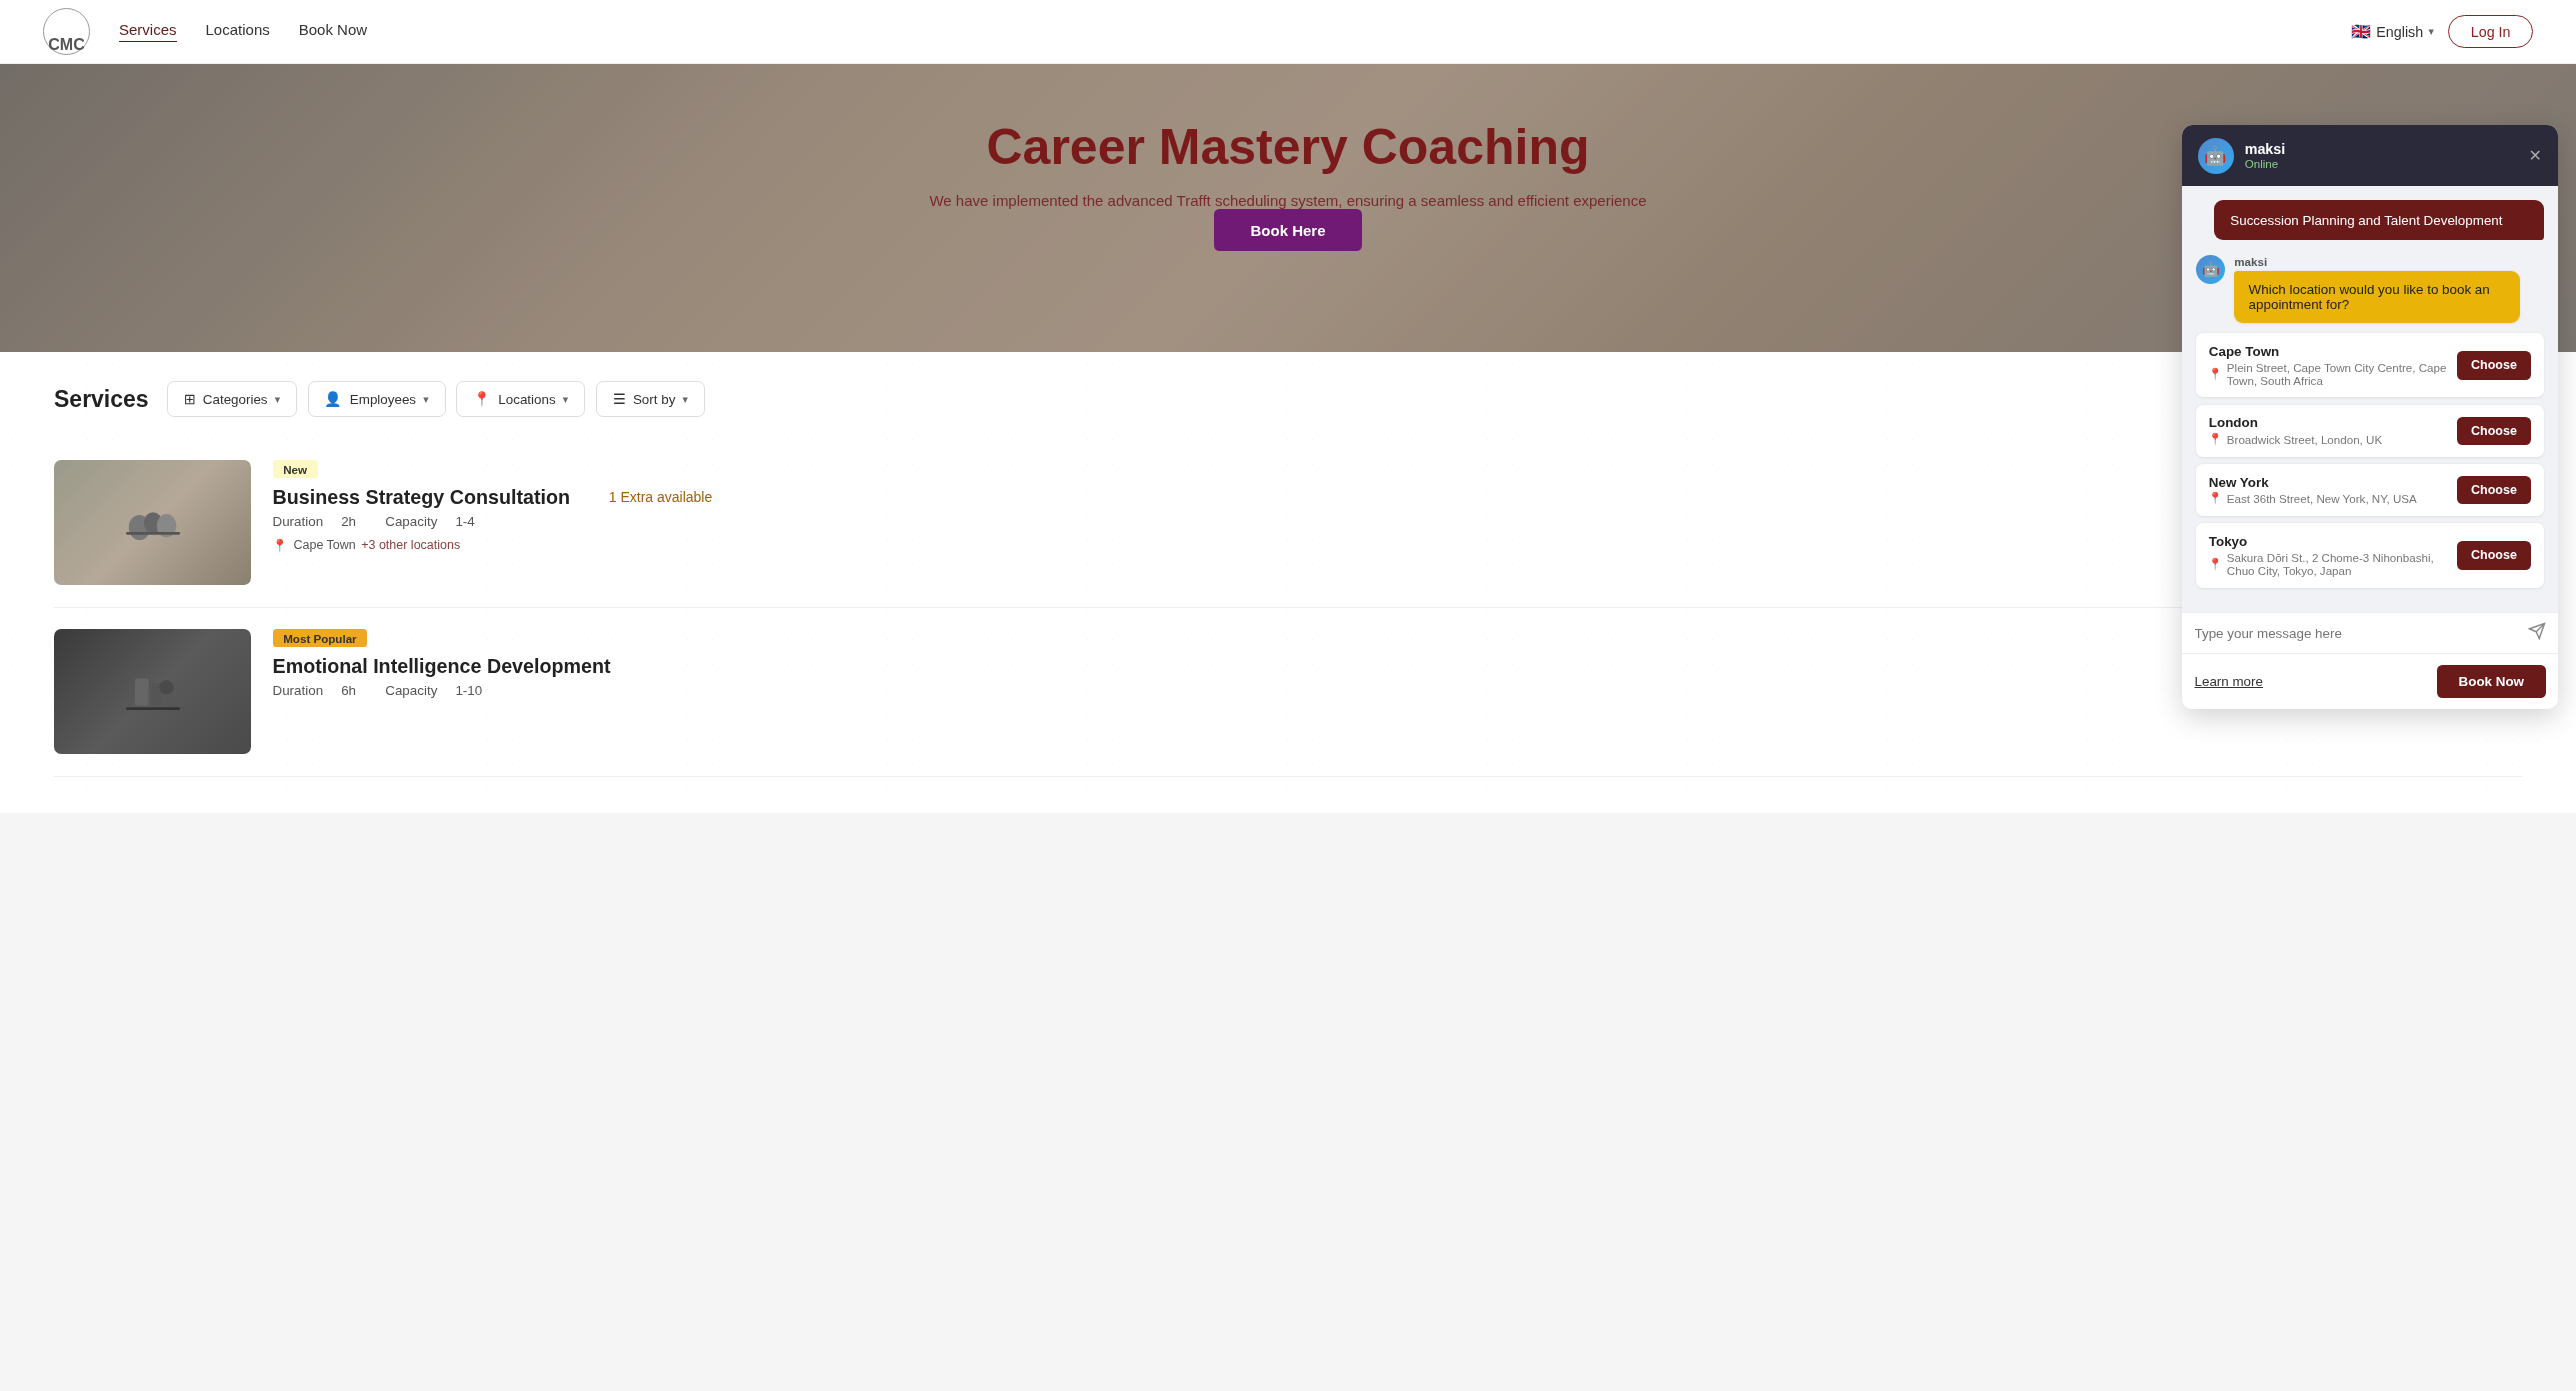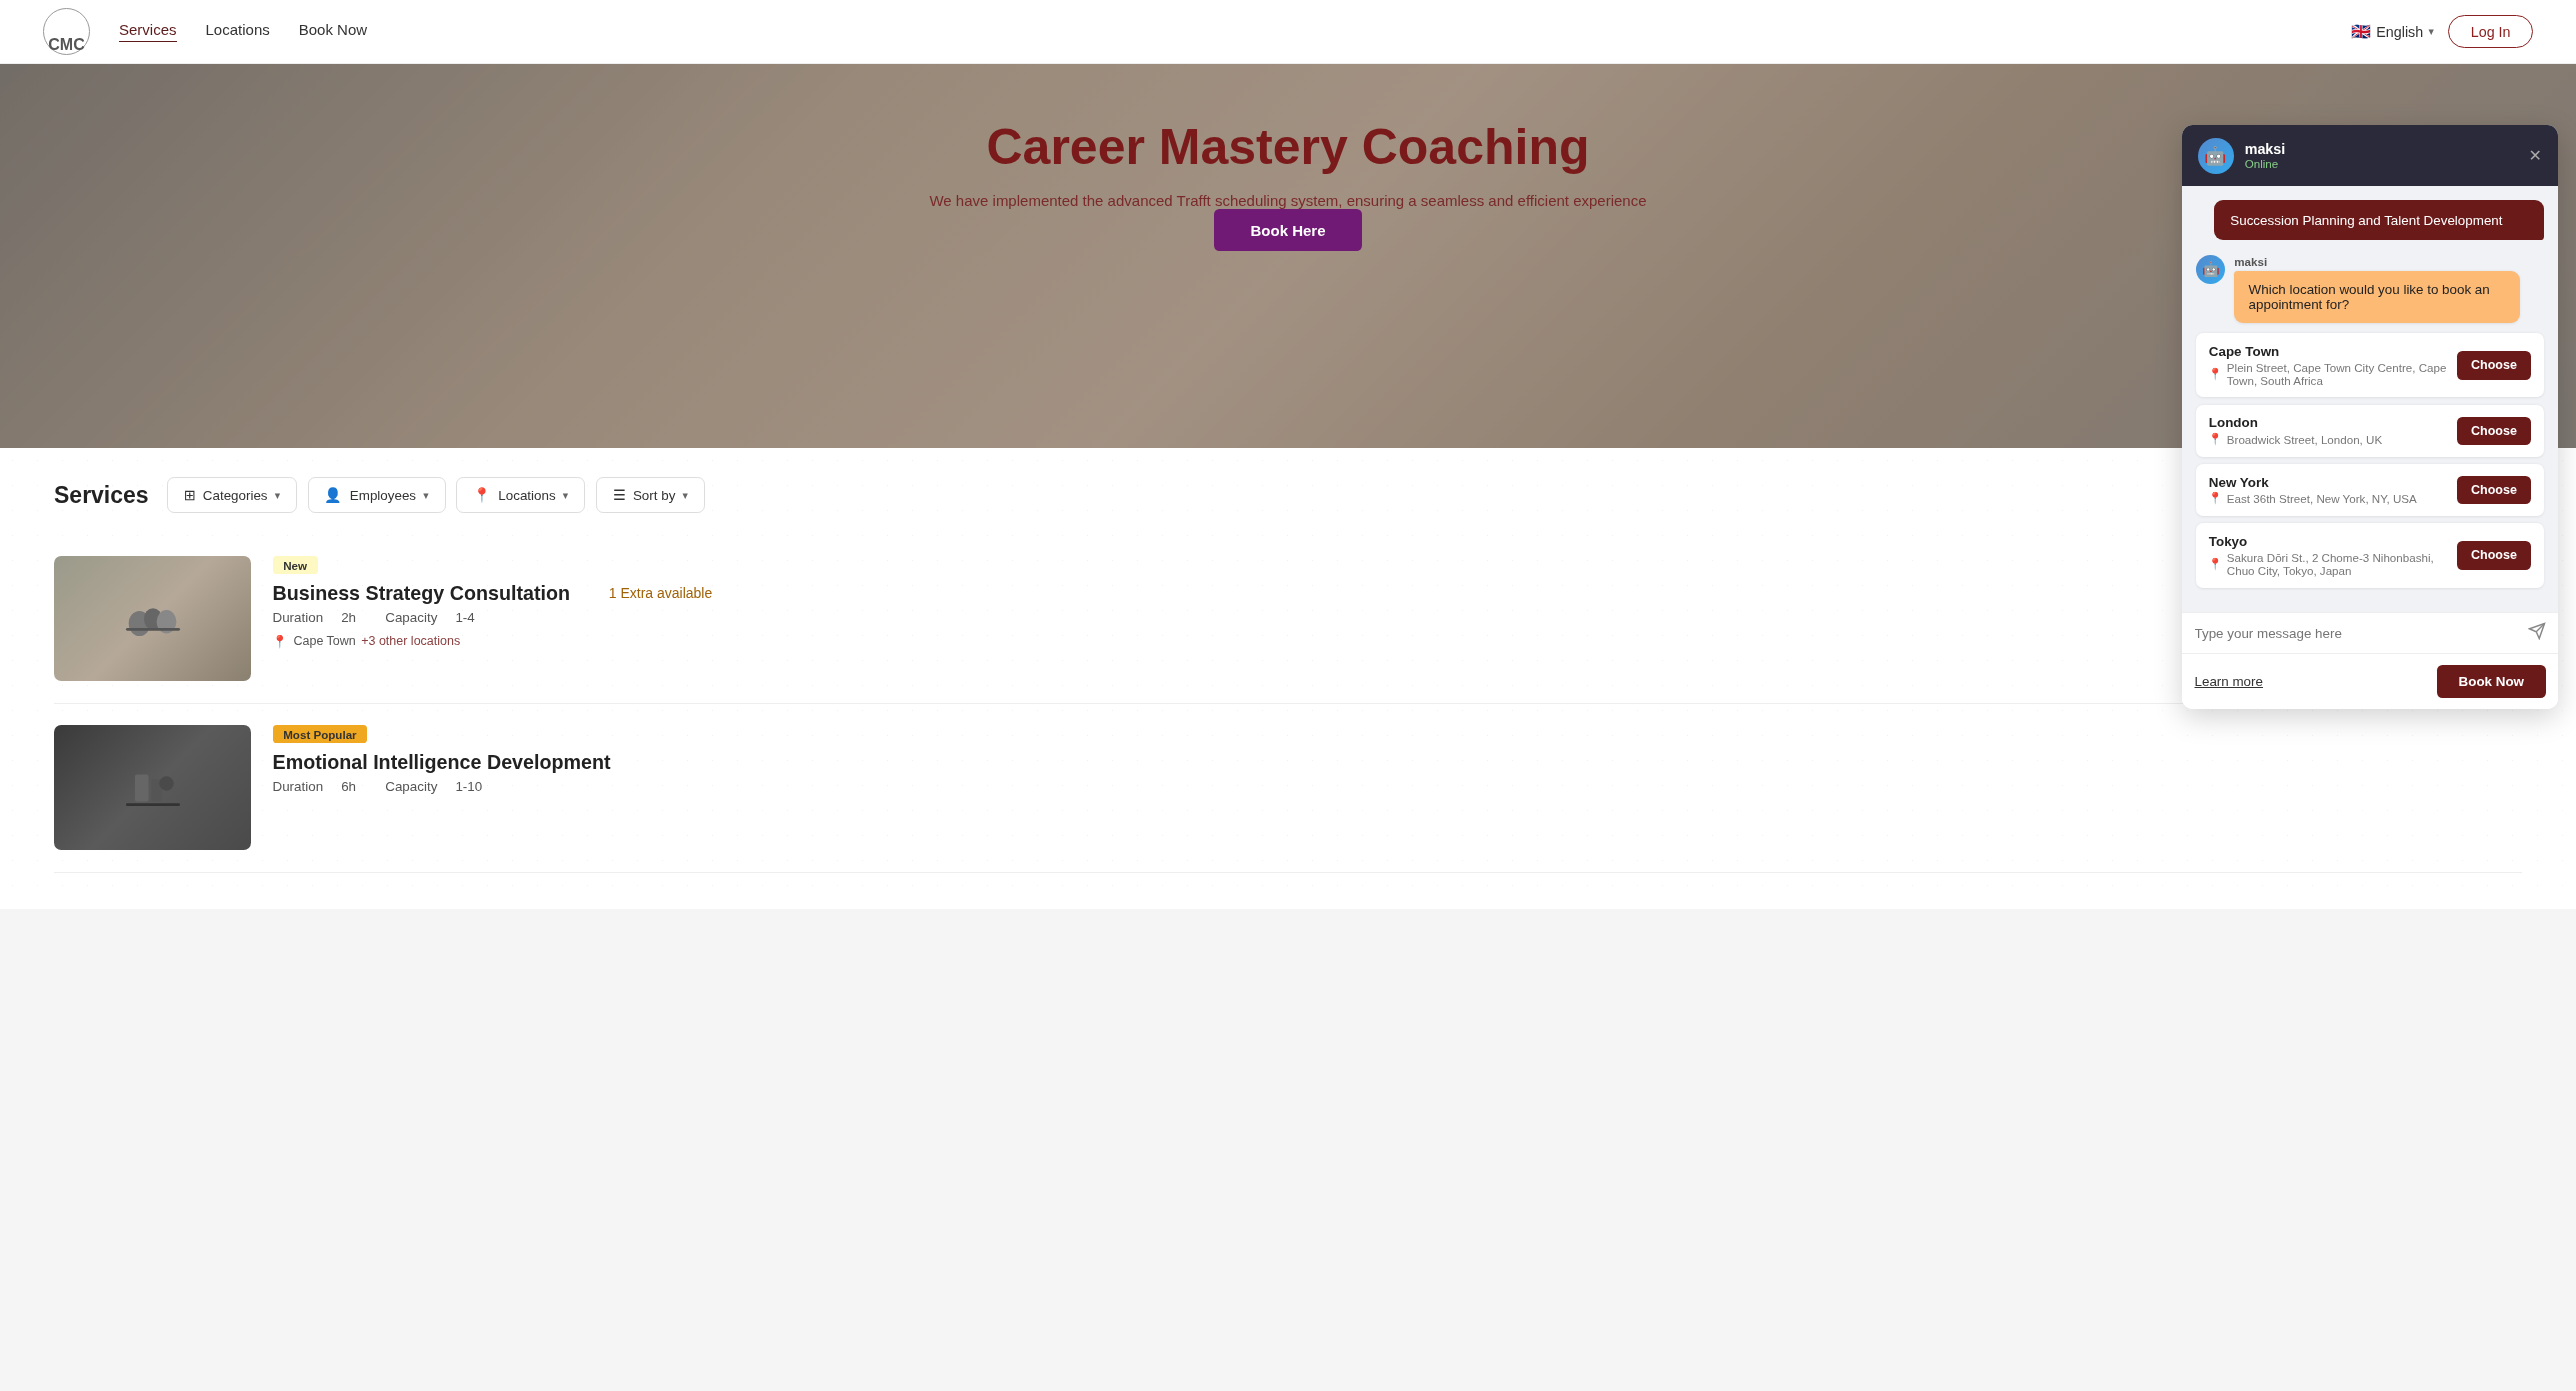--- a/index.html
+++ b/index.html
@@ -43,21 +43,21 @@
     .chevron { font-size: 10.7px; color: #666; }
     .login-btn {
       border: 1.3px solid #8b2020; border-radius: 21.5px;
       padding: 7.2px 21.5px; font-size: 14.3px; color: #8b2020;
       background: #fff; cursor: pointer; font-weight: 500;
     }
 
     
     .hero {
       position: relative;
-      height: 384px;
+      height: 288px;
       overflow: hidden;
       background: #6b6b6b;
     }
     .hero-bg {
       position: absolute; inset: 0;
       background: linear-gradient(135deg, #4a4a4a 0%, #8a7a6a 30%, #9a8878 50%, #7a6a5a 70%, #5a5a5a 100%);
       opacity: 0.85;
     }
     .hero-overlay {
       position: absolute; inset: 0;
@@ -194,21 +194,21 @@
     }
     .chat-bot-row { display: flex; align-items: flex-start; gap: 9px; margin-bottom: 10.7px; }
     .chat-bot-avatar {
       width: 29px; height: 29px; border-radius: 50%;
       background: linear-gradient(135deg, #5588cc, #33aaee);
       flex-shrink: 0; display: flex; align-items: center; justify-content: center;
       font-size: 14.3px;
     }
     .chat-bot-name { font-size: 11.6px; color: #555; margin-bottom: 3.6px; font-weight: 600; }
     .chat-bubble-received {
-      background: #fdba74; border-radius: 3.6px 9px 9px 9px;
+      background: #eab308; border-radius: 3.6px 9px 9px 9px;
       padding: 10.7px 14.3px; font-size: 13.4px; color: #222;
       box-shadow: 0 0.9px 2.7px rgba(0,0,0,0.08);
       max-width: 286px;
     }
 
     
     .location-options { display: flex; flex-direction: column; gap: 7.2px; margin-bottom: 10.7px; }
     .location-option {
       background: #fff;
       border-radius: 7.2px;

